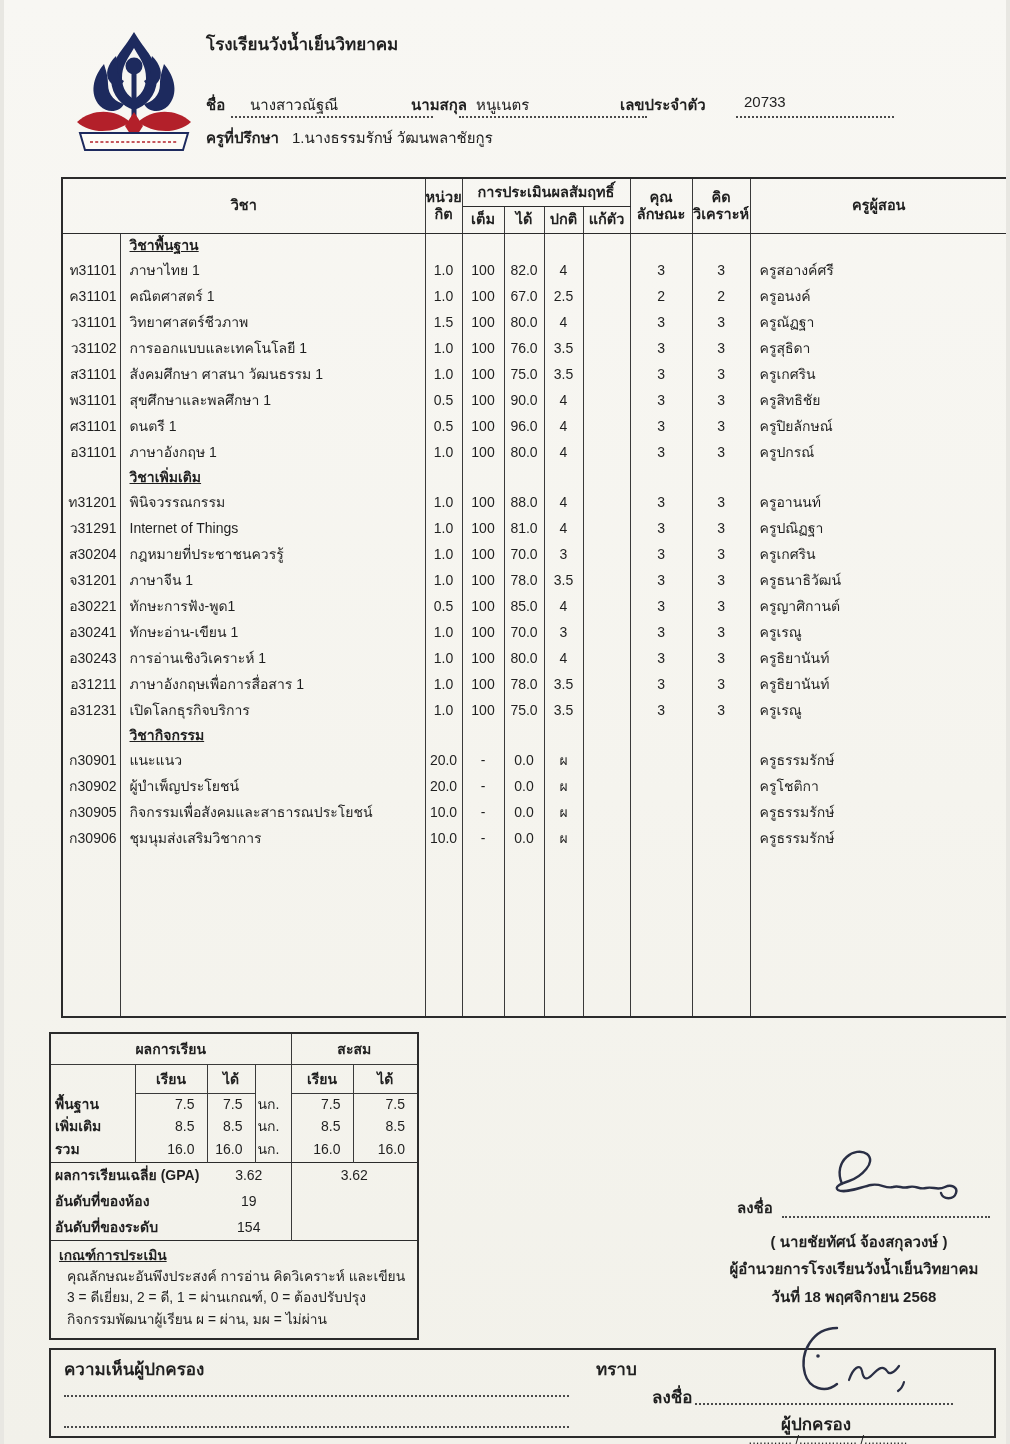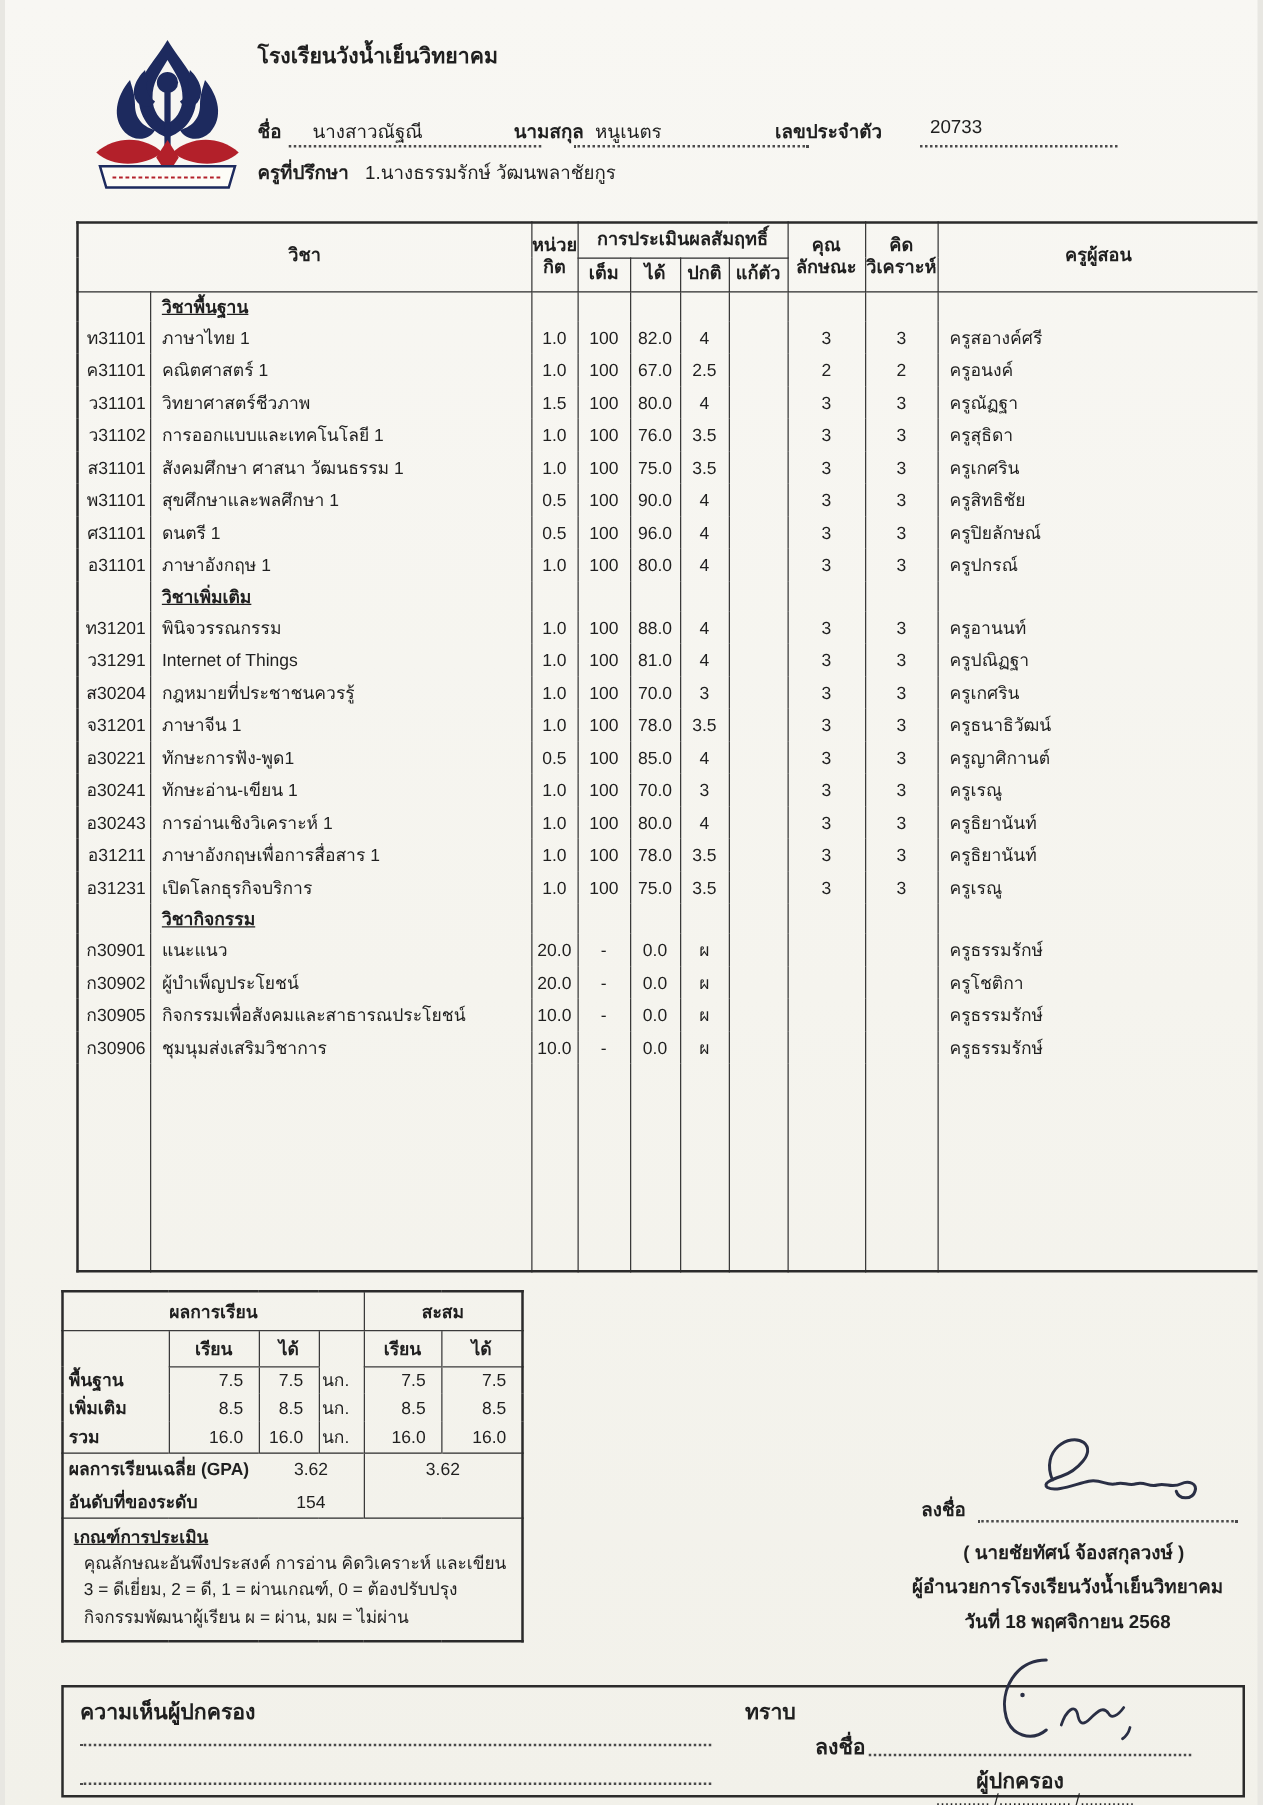--- a/index.html
+++ b/index.html
@@ -496,20 +496,25 @@
         <td class="bl unit">นก.</td>
         <td class="bl num">16.0</td>
         <td class="bl num">16.0</td>
       </tr>
       <tr class="sr-g bt">
         <td colspan="2" class="lbl">ผลการเรียนเฉลี่ย (GPA)</td>
         <td colspan="2" class="cnum">3.62</td>
         <td colspan="2" class="bl cnum">3.62</td>
       </tr>
       <tr class="sr-g">
+        <td colspan="2" class="lbl">อันดับที่ของห้อง</td>
+        <td colspan="2" class="cnum">19</td>
+        <td colspan="2" class="bl"></td>
+      </tr>
+      <tr class="sr-g">
         <td colspan="2" class="lbl">อันดับที่ของระดับ</td>
         <td colspan="2" class="cnum">154</td>
         <td colspan="2" class="bl"></td>
       </tr>
       <tr class="bt">
         <td colspan="6" class="criteria">
           <div class="crit-title">เกณฑ์การประเมิน</div>
           <div class="crit-ind">คุณลักษณะอันพึงประสงค์ การอ่าน คิดวิเคราะห์ และเขียน</div>
           <div class="crit-ind">3 = ดีเยี่ยม, 2 = ดี, 1 = ผ่านเกณฑ์, 0 = ต้องปรับปรุง</div>
           <div class="crit-ind">กิจกรรมพัฒนาผู้เรียน ผ = ผ่าน, มผ = ไม่ผ่าน</div>

